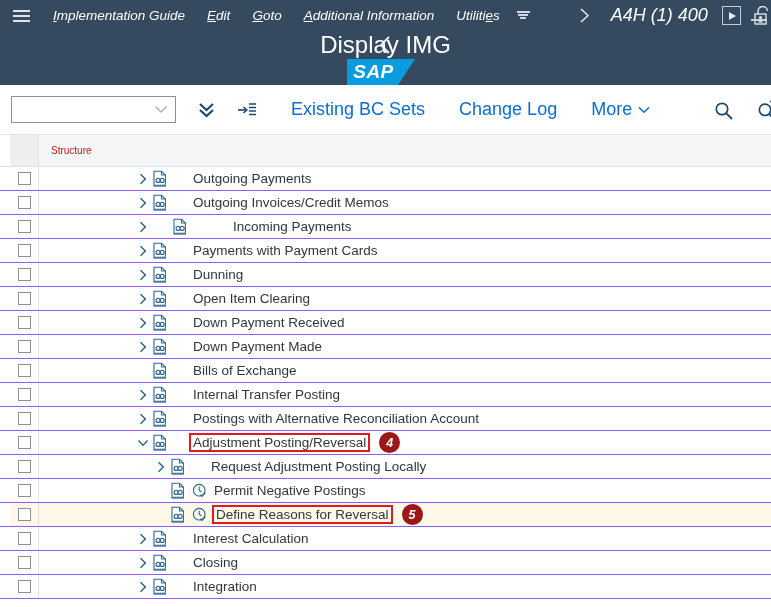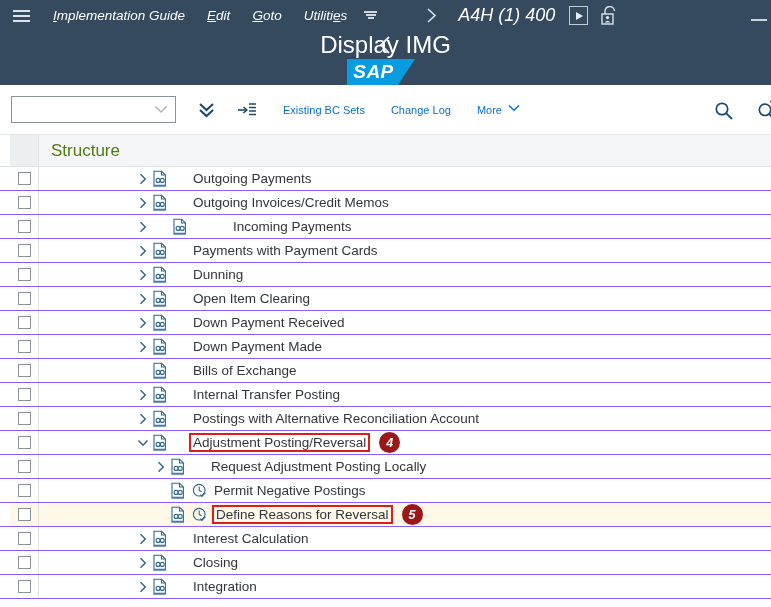--- a/index.html
+++ b/index.html
@@ -133,26 +133,26 @@
     justify-content: flex-end;
     padding-right: 7px;
     cursor: pointer;
   }
   .tb-icon {
     margin-left: 20px;
     display: flex; align-items: center; justify-content: center;
     cursor: pointer;
   }
   .tb-link {
-    margin-left: 26px;
+    margin-left: 34px;
     color: #0a6ed1;
-    font-size: 11px;
+    font-size: 18px;
     white-space: nowrap;
     cursor: pointer;
-    display: flex; gap: 6px;
+    display: flex; align-items: center; gap: 6px;
   }
   .tb-right {
     position: absolute; right: 0; top: 0;
     height: 50px; display: flex; align-items: center;
   }
   .tb-right .tb-icon { margin-left: 0; margin-right: 22px; }
 
   
   .table-area {
     background: #ffffff;
@@ -170,22 +170,22 @@
   .col-check {
     width: 28px; flex: 0 0 28px;
     height: 100%;
     display: flex; align-items: center; justify-content: center;
     background: #f5f6f7;
   }
   .thead .col-check { background: #eceef0; }
   .col-div { width: 1px; background: #dfe2e5; height: 100%; flex: 0 0 1px; }
   .th-label {
     padding-left: 12px;
-    font-size: 17px;
-    color: #4d7c0f;
+    font-size: 10px;
+    color: #b91c1c;
   }
   .row {
     height: 24px;
     display: flex; align-items: center;
     border-bottom: 1px solid #8b5cf6;
     background: #ffffff;
     position: relative;
   }
   .row.sel { background: #fdf8e8; }
   .row .col-check { background: transparent; }
@@ -246,20 +246,23 @@
   </div>
   <div id="menu-items" style="display:flex;align-items:center;">
       <div class="menu-item">
         <span><span class="ul">I</span>mplementation Guide</span>
       </div>
       <div class="menu-item">
         <span><span class="ul">E</span>dit</span>
       </div>
       <div class="menu-item">
         <span><span class="ul">G</span>oto</span>
+      </div>
+      <div class="menu-item">
+        <span><span class="ul">A</span>dditional Information</span>
       </div>
       <div class="menu-item">
         <span>Utiliti<span class="ul">e</span>s</span>
       </div>
     </div>
   <div class="menu-more">
     <i class="a"></i>
       <i class="b"></i>
       <i class="c"></i>
   </div>

